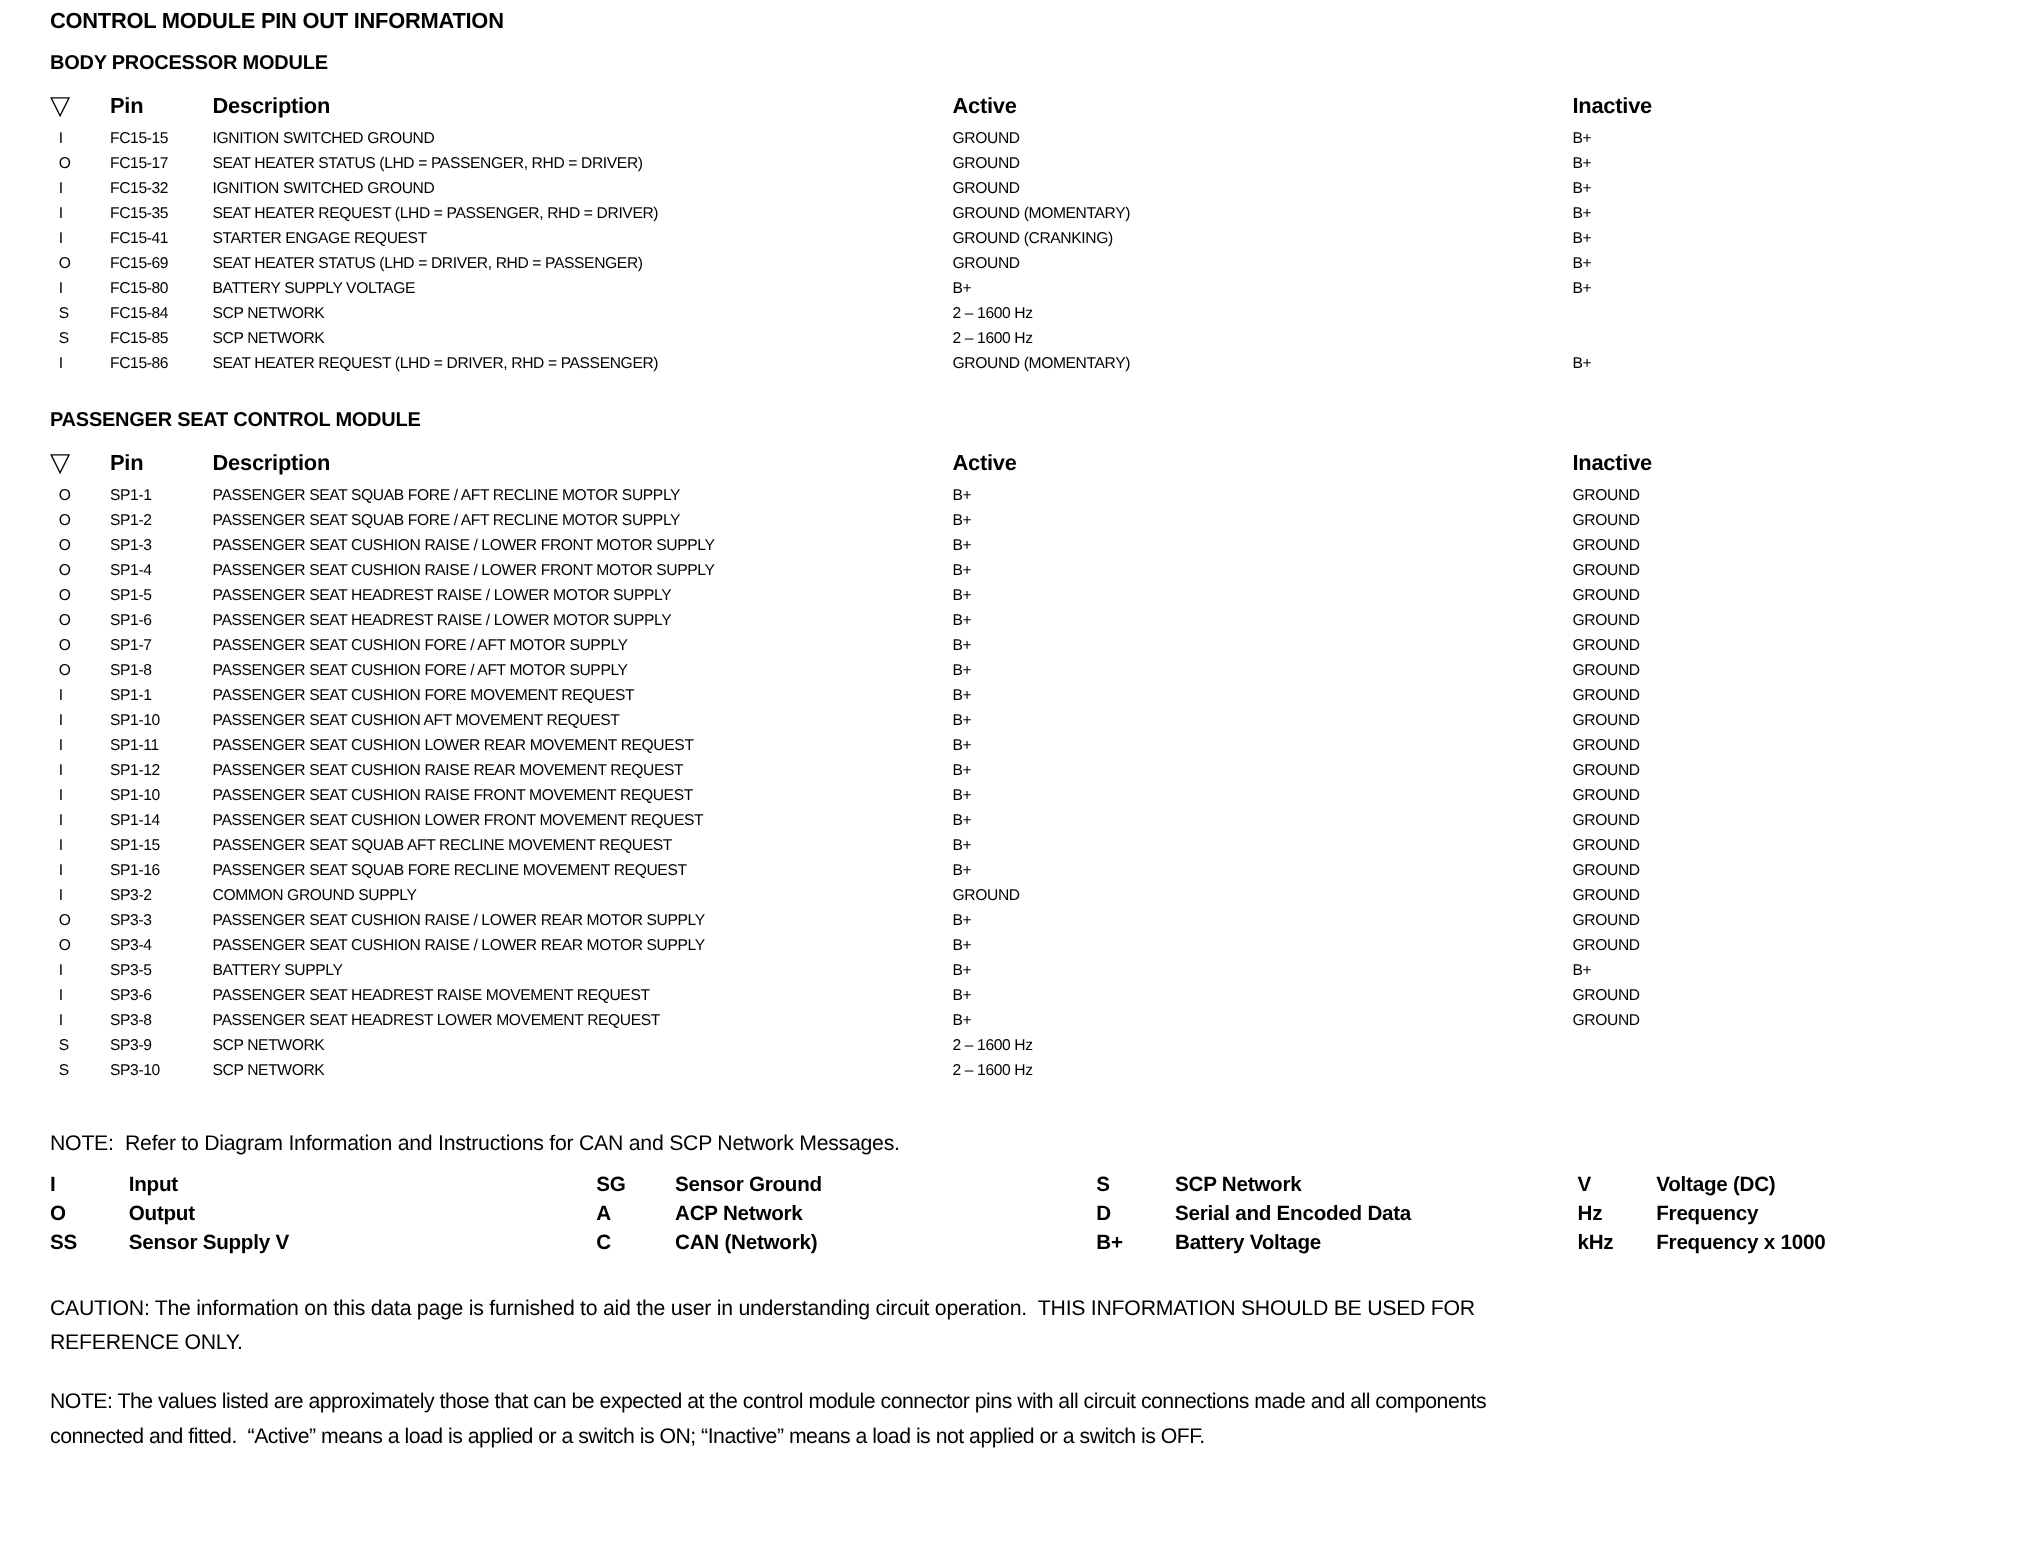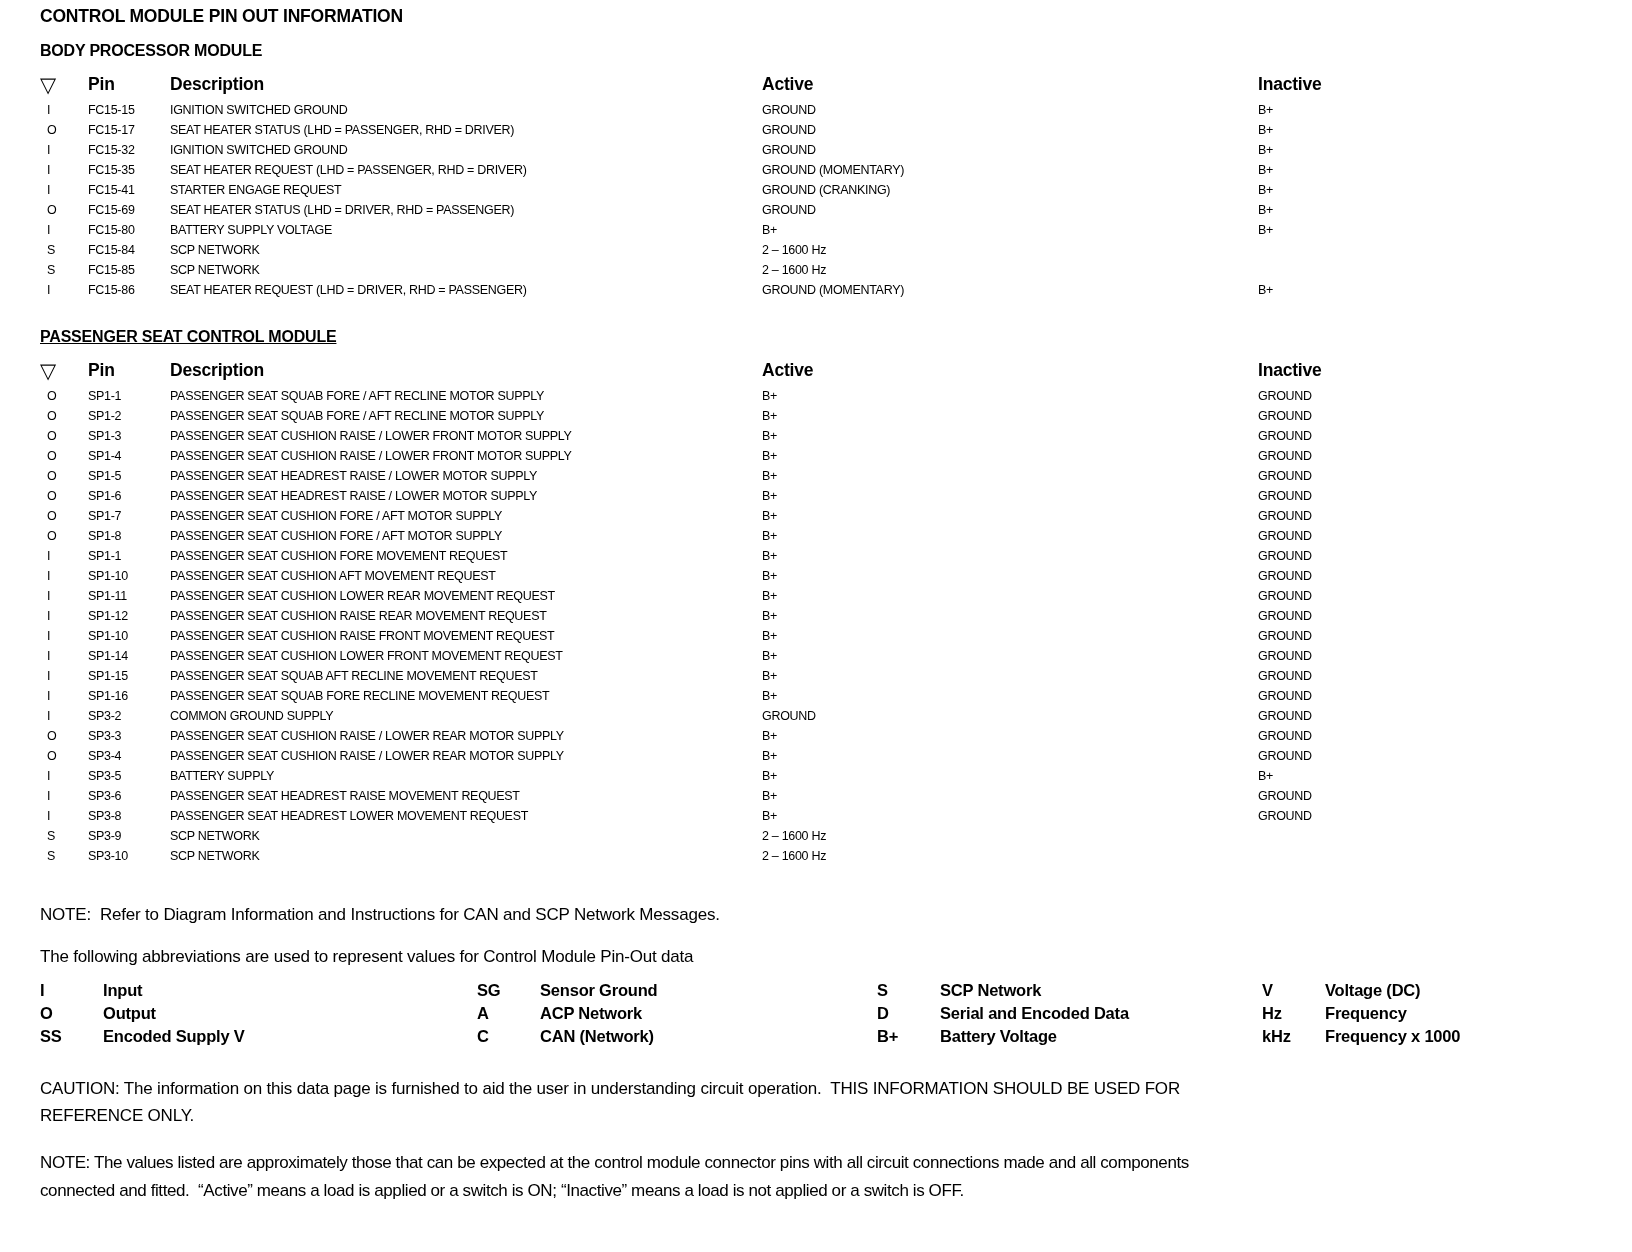--- a/index.html
+++ b/index.html
@@ -155,21 +155,21 @@
 
       <div class="trow">
         <span class="c-type">I</span>
         <span class="c-pin">FC15-86</span>
         <span class="c-desc">SEAT HEATER REQUEST (LHD = DRIVER, RHD = PASSENGER)</span>
         <span class="c-active">GROUND (MOMENTARY)</span>
         <span class="c-inactive">B+</span>
       </div>
     </div>
 
-  <div class="section-title" style="margin-top:26px;text-decoration:underline;">PASSENGER SEAT CONTROL MODULE</div>
+  <div class="section-title" style="margin-top:26px;">PASSENGER SEAT CONTROL MODULE</div>
 
   <div class="thead">
     <span class="tri">▽</span>
     <span>Pin</span>
     <span>Description</span>
     <span>Active</span>
     <span>Inactive</span>
   </div>
 
   <div class="rows">
@@ -362,37 +362,36 @@
         <span class="c-type">S</span>
         <span class="c-pin">SP3-10</span>
         <span class="c-desc">SCP NETWORK</span>
         <span class="c-active">2 – 1600 Hz</span>
         <span class="c-inactive"></span>
       </div>
     </div>
 
   <div class="note-line note1">NOTE:  Refer to Diagram Information and Instructions for CAN and SCP Network Messages.</div>
 
-  <div class="note-line abbrev-intro">The following abbreviations are used to represent values for Control Module Pin-Out data</div>
 
   <div class="abbrev-grid">
 
       <div class="abbrev-item">
         <span>I</span>
         <span>Input</span>
       </div>
 
       <div class="abbrev-item">
         <span>O</span>
         <span>Output</span>
       </div>
 
       <div class="abbrev-item">
         <span>SS</span>
-        <span>Encoded Supply V</span>
+        <span>Sensor Supply V</span>
       </div>
 
       <div class="abbrev-item">
         <span>SG</span>
         <span>Sensor Ground</span>
       </div>
 
       <div class="abbrev-item">
         <span>A</span>
         <span>ACP Network</span>

